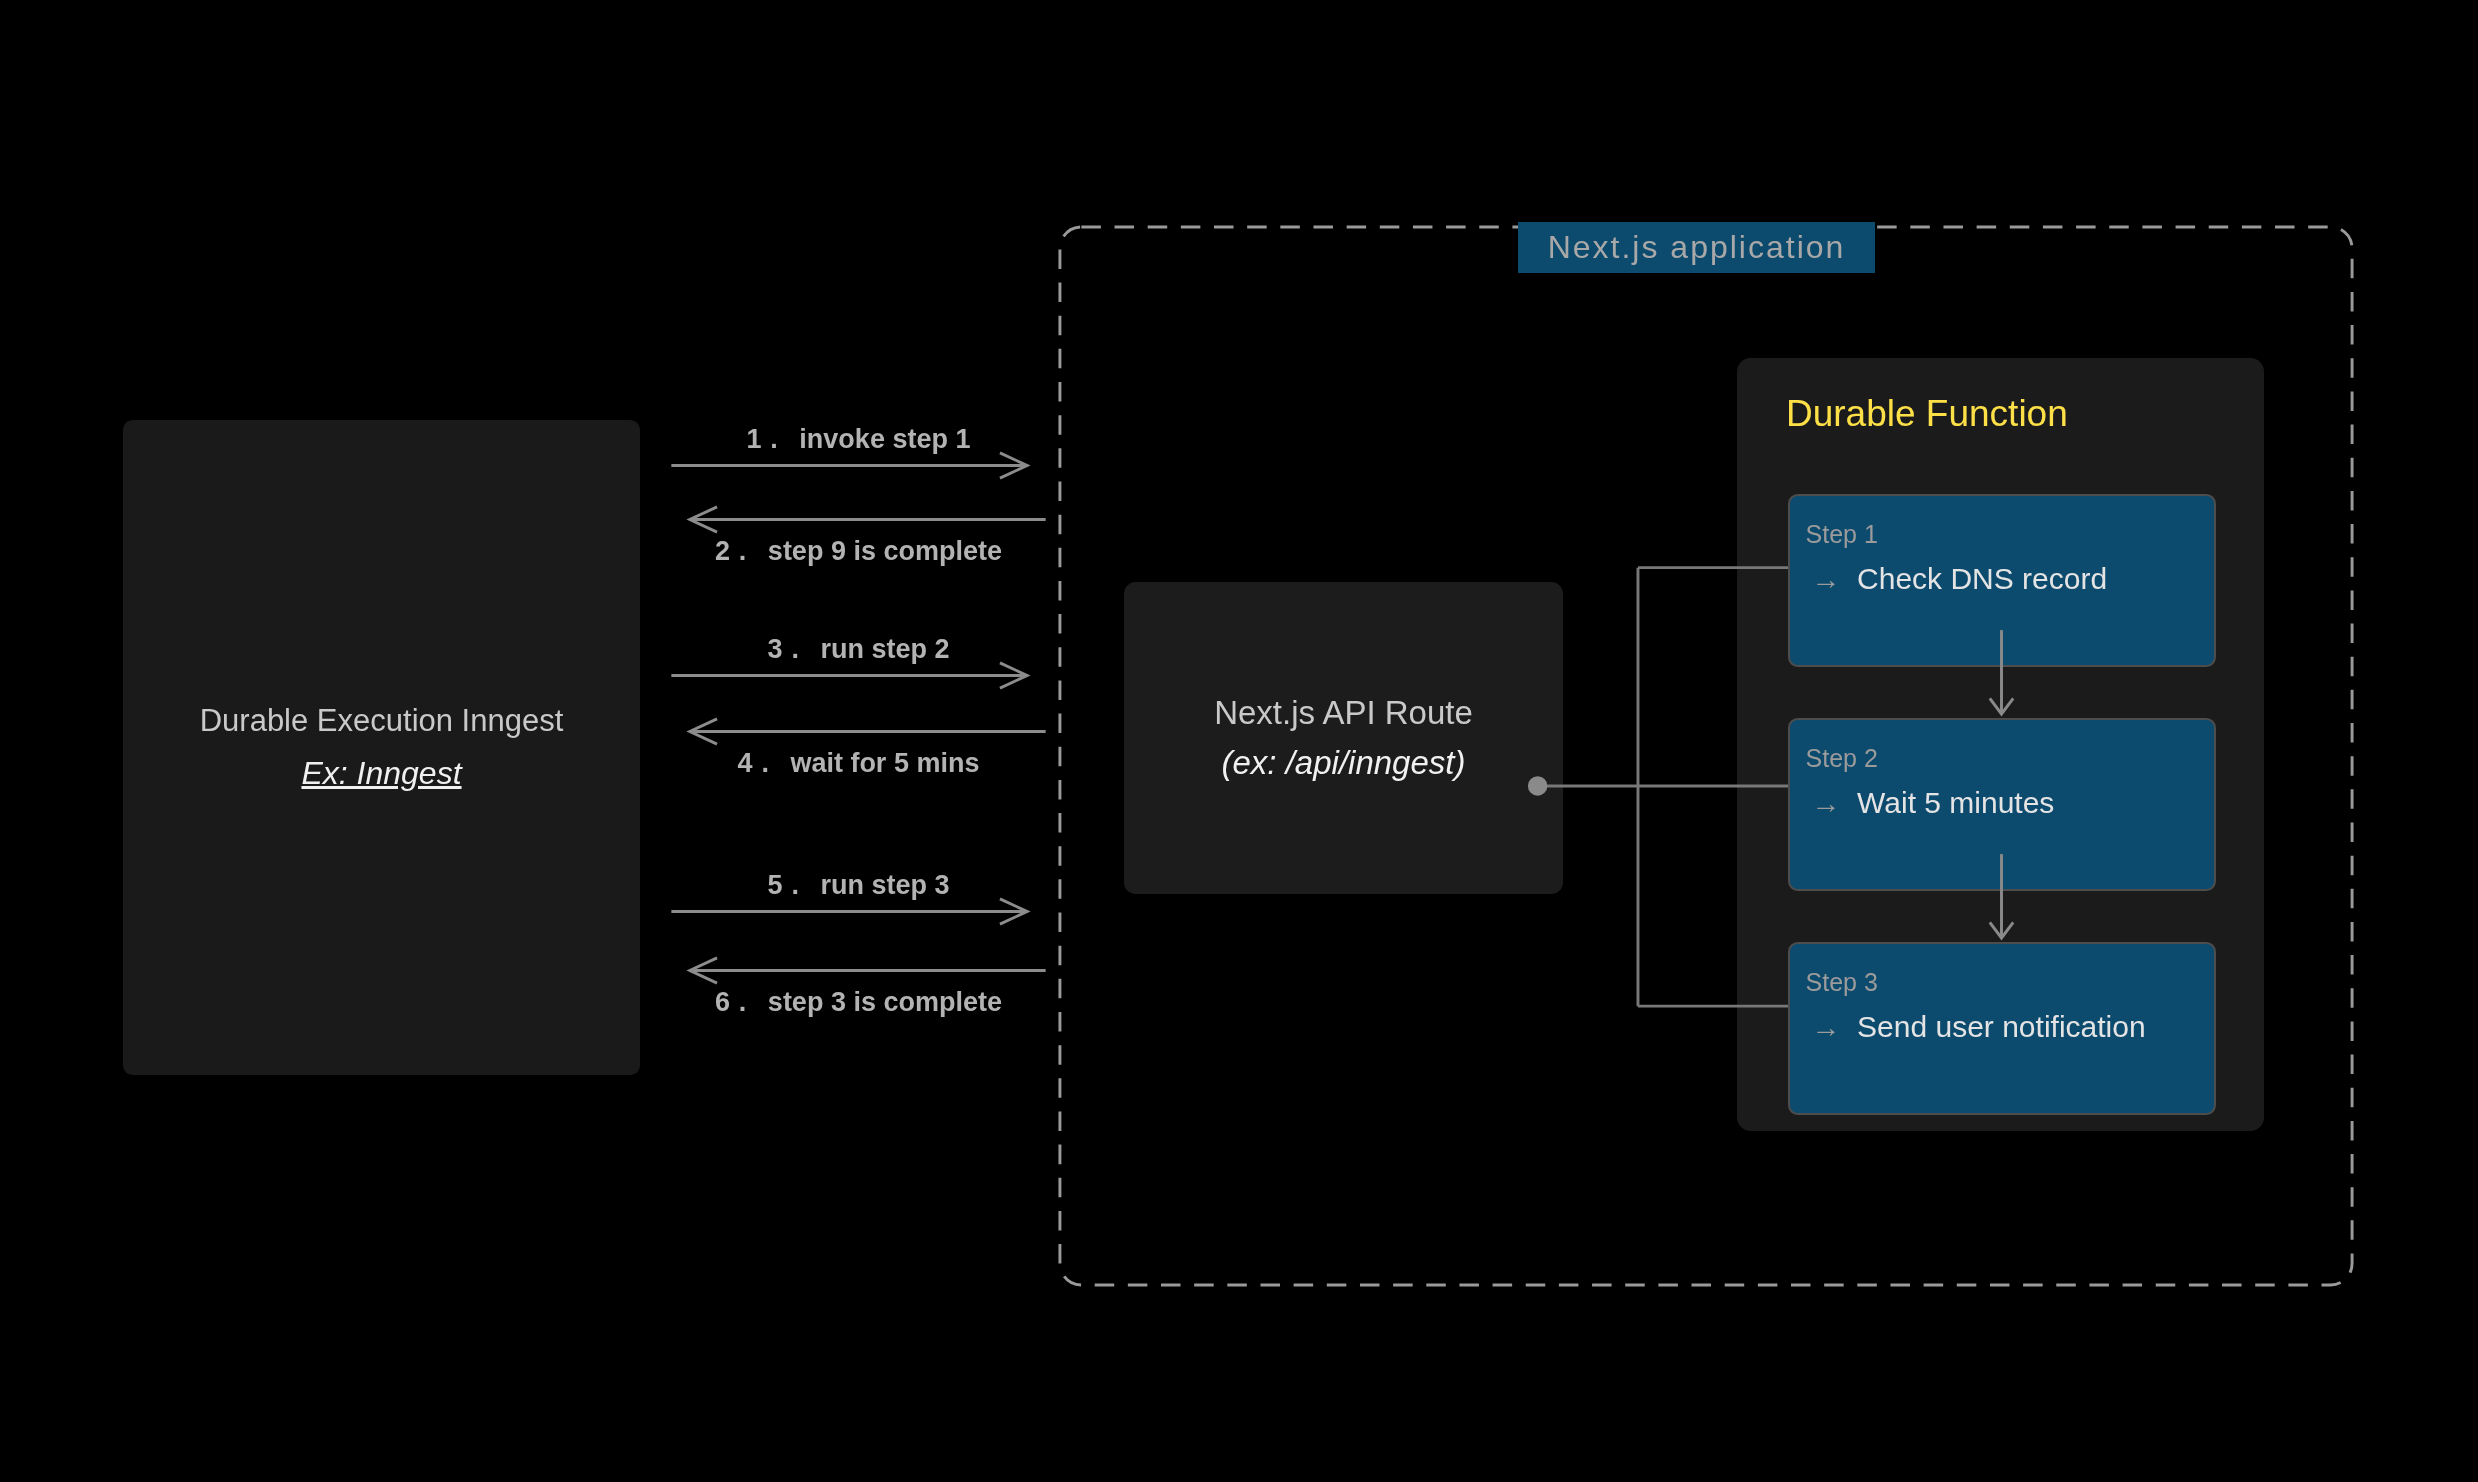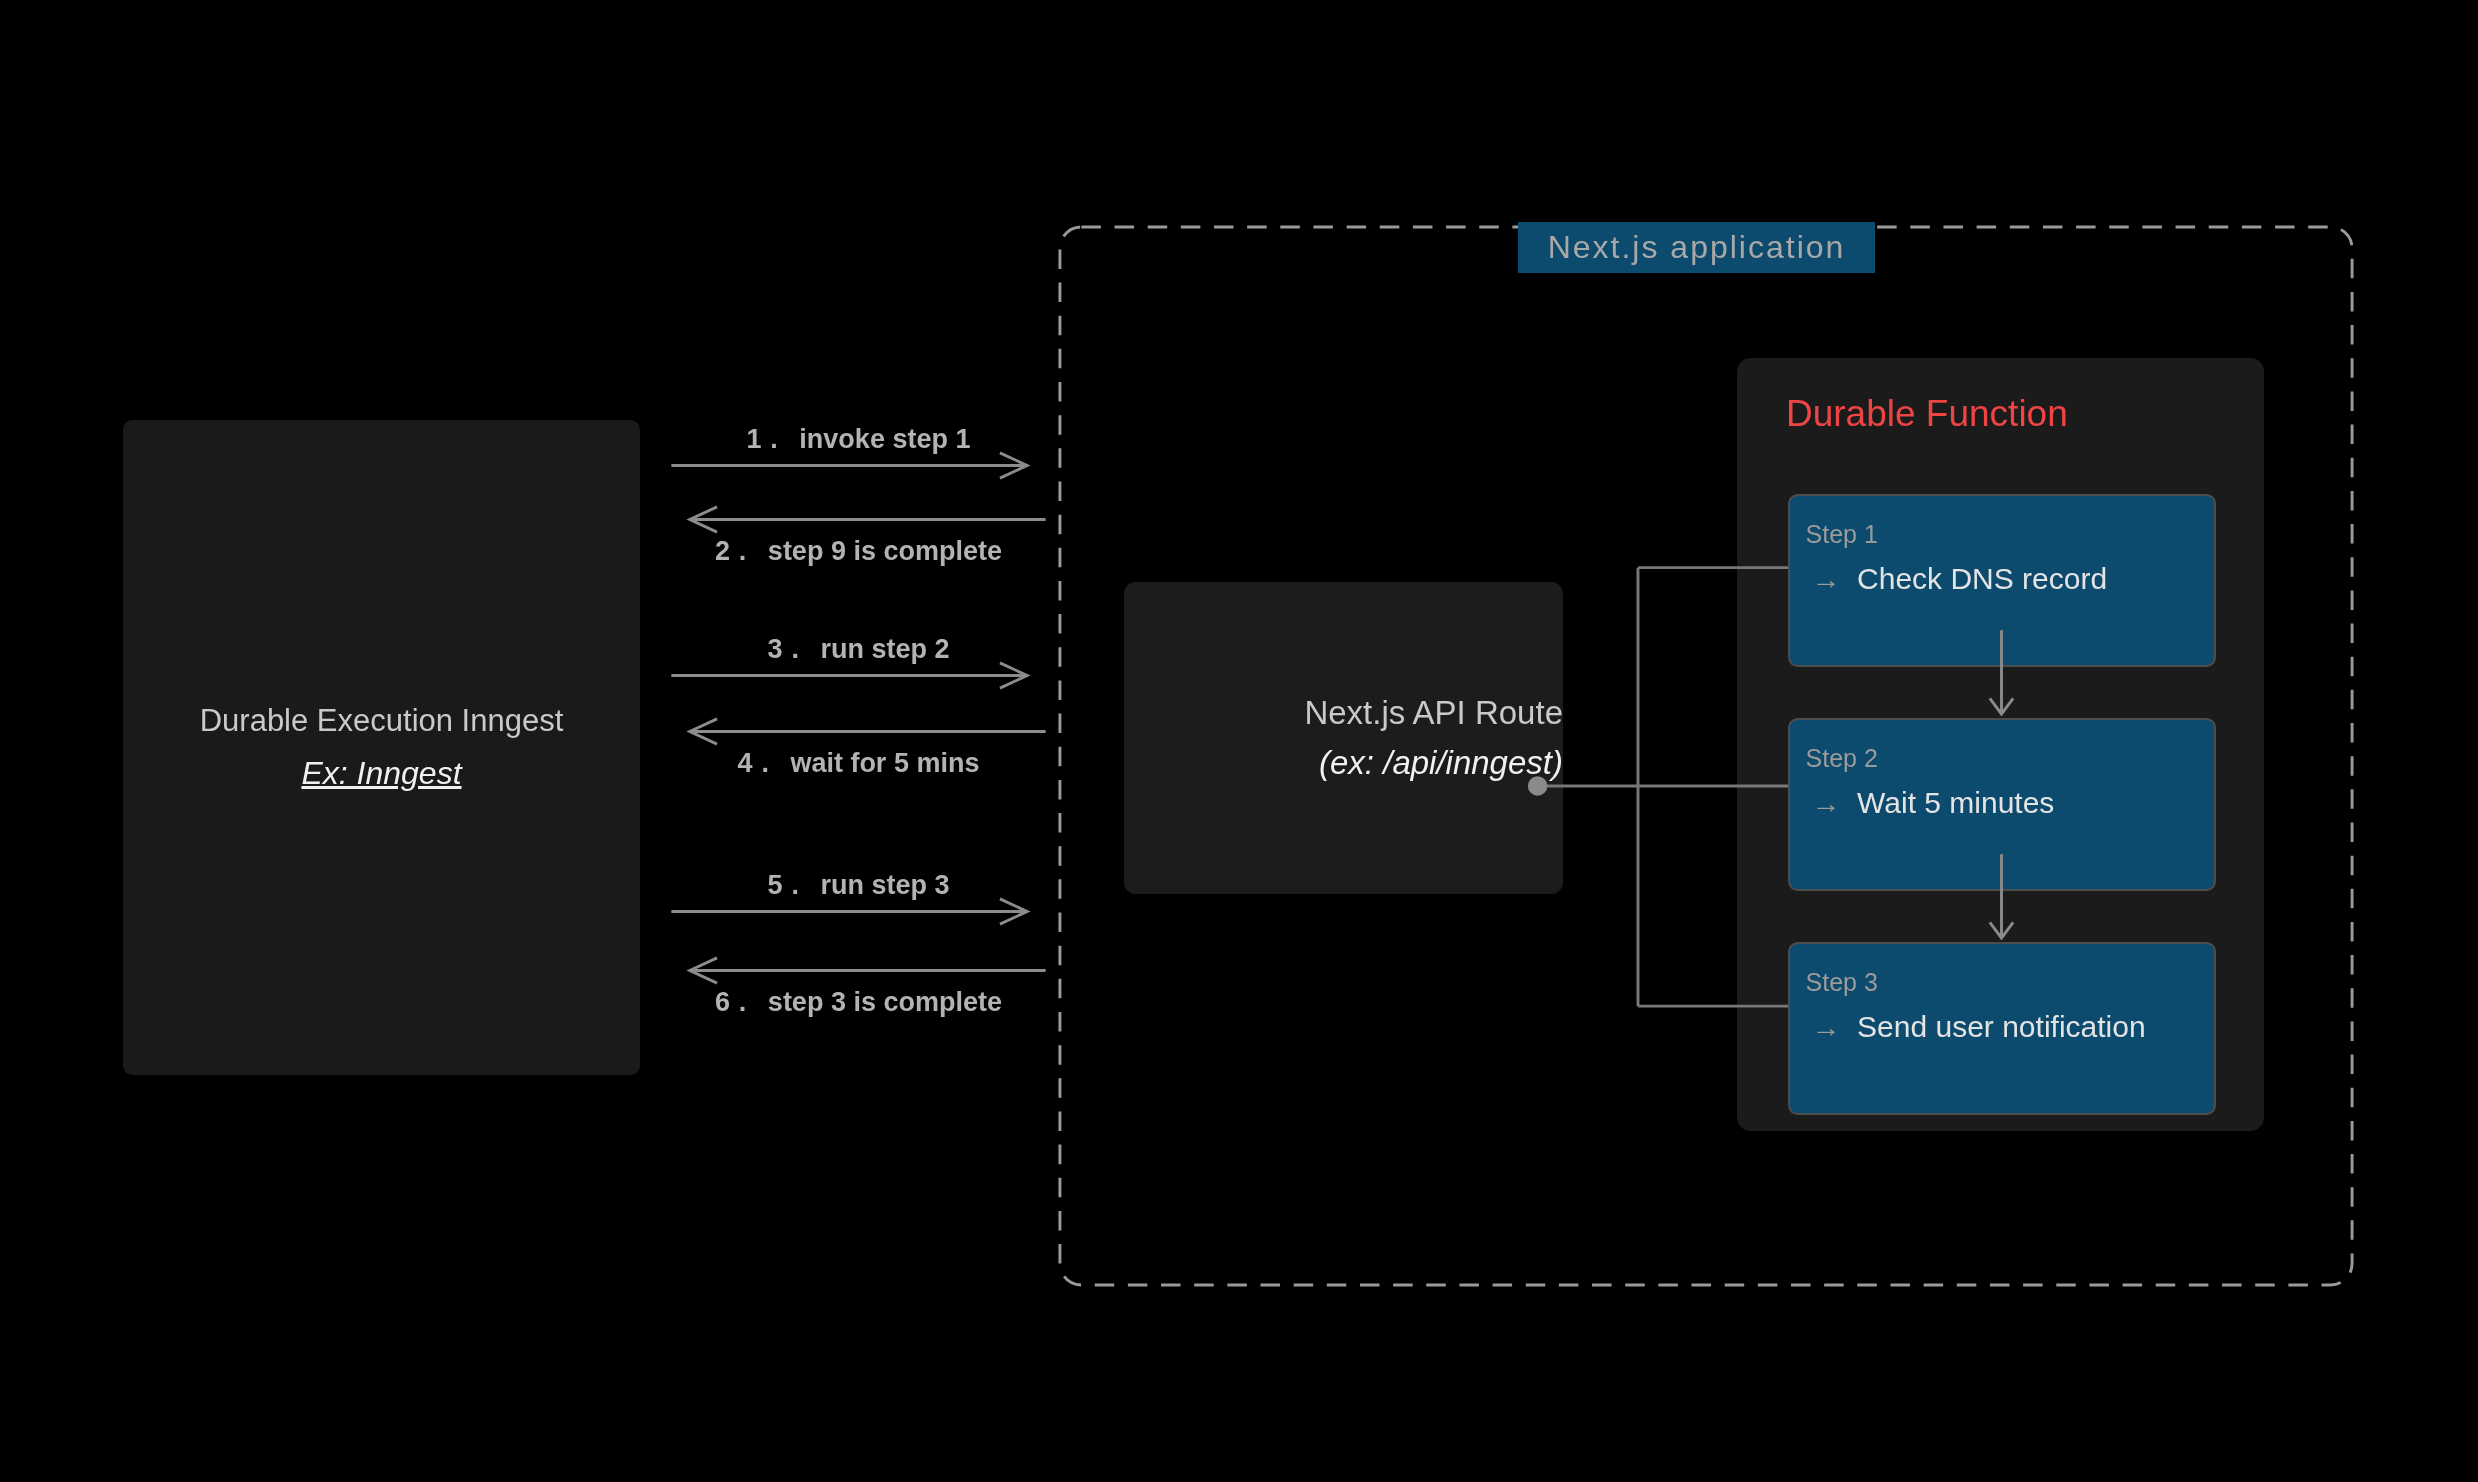--- a/index.html
+++ b/index.html
@@ -28,28 +28,28 @@
   
   .app-border{position:absolute;left:1057px;top:224px;}
   .app-border rect{fill:none;stroke:#9a9a9a;stroke-width:3;stroke-dasharray:20 14;}
   .app-title{position:absolute;left:1518px;top:191px;width:357px;height:51px;
     line-height:51px;text-align:center;background:#0c4a6e;color:#a8a8a8;
     font-size:32px;letter-spacing:2px;white-space:nowrap;margin-top:31px;}
 
   
   .api-box{position:absolute;left:1124px;top:582px;width:439px;height:312px;
     background:#1c1c1c;border-radius:11.7px;display:flex;flex-direction:column;
-    align-items:flex-end;justify-content:center;gap:12.7px;}
+    align-items:center;justify-content:center;gap:12.7px;}
   .api-title{font-size:33px;color:#c9c9c9;}
   .api-subtitle{font-size:33px;color:#f1f1f1;font-style:italic;}
 
   
   .df-panel{position:absolute;left:1737px;top:358px;width:527px;height:773px;
     background:#1b1b1b;border-radius:13.7px;}
-  .df-title{position:absolute;left:49px;top:35px;font-size:37px;color:#ef4444;}
+  .df-title{position:absolute;left:49px;top:35px;font-size:37px;color:#fde047;}
   .step-box{position:absolute;left:51px;width:428px;height:173px;background:#0c4a6e;
     border:2px solid #4d4d4d;border-radius:9.8px;box-sizing:border-box;padding:24.4px 15.6px;}
   .s1{top:136px;} .s2{top:360px;} .s3{top:584px;}
   .step-label{font-size:25px;color:#9b9b9b;}
   .step-action{margin-top:12.7px;font-size:30px;color:#e4e4e4;display:flex;align-items:center;}
   .step-arrow{color:#9b9b9b;margin-left:5.9px;margin-right:16.6px;font-size:29px;}
   .down-arrow{position:absolute;left:245px;}
   .da1{top:272px;} .da2{top:496px;}
   .down-arrow line,.down-arrow polyline{stroke:#8a8a8a;stroke-width:3;fill:none;}
 

